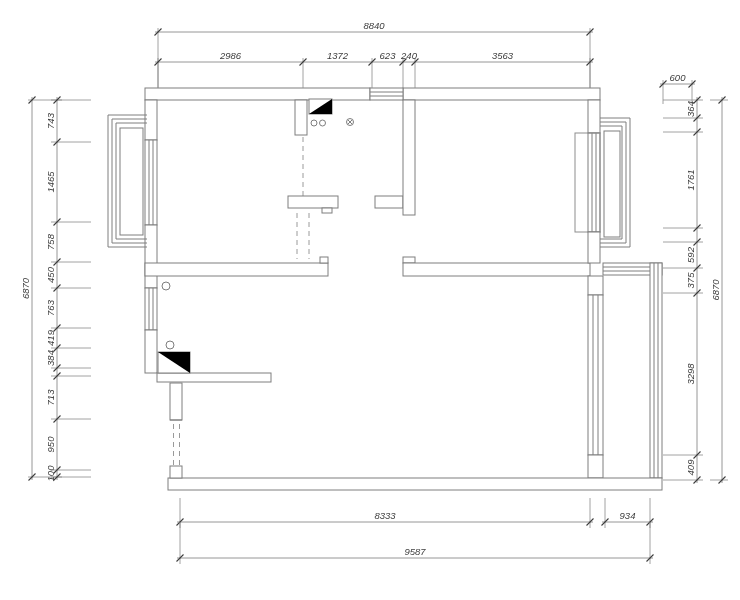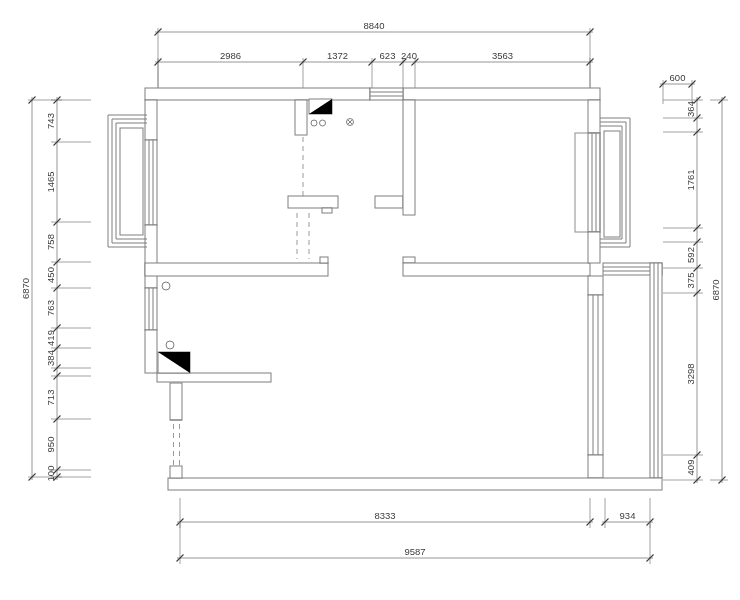--- a/index.html
+++ b/index.html
@@ -1,17 +1,17 @@
 <!DOCTYPE html>
 <html><head>
 <meta charset="utf-8">
 <style>
   html,body{margin:0;padding:0;background:#ffffff;}
   body{font-family:"Liberation Sans", sans-serif;}
-  #stage{position:relative;width:740px;height:600px;background:#ffffff;overflow:hidden;}
+  #stage{position:relative;width:740px;height:600px;background:#ffffff;overflow:hidden;font-style:italic;}
   svg{display:block;}
   text{font-family:"Liberation Sans", sans-serif;}
 </style>
 </head>
 <body>
 
 <div id="stage">
 <svg id="plan-svg" width="740" height="600" viewBox="0 0 740 600">
 
   <g id="walls" stroke="#7e7e7e" stroke-width="1" fill="none">

